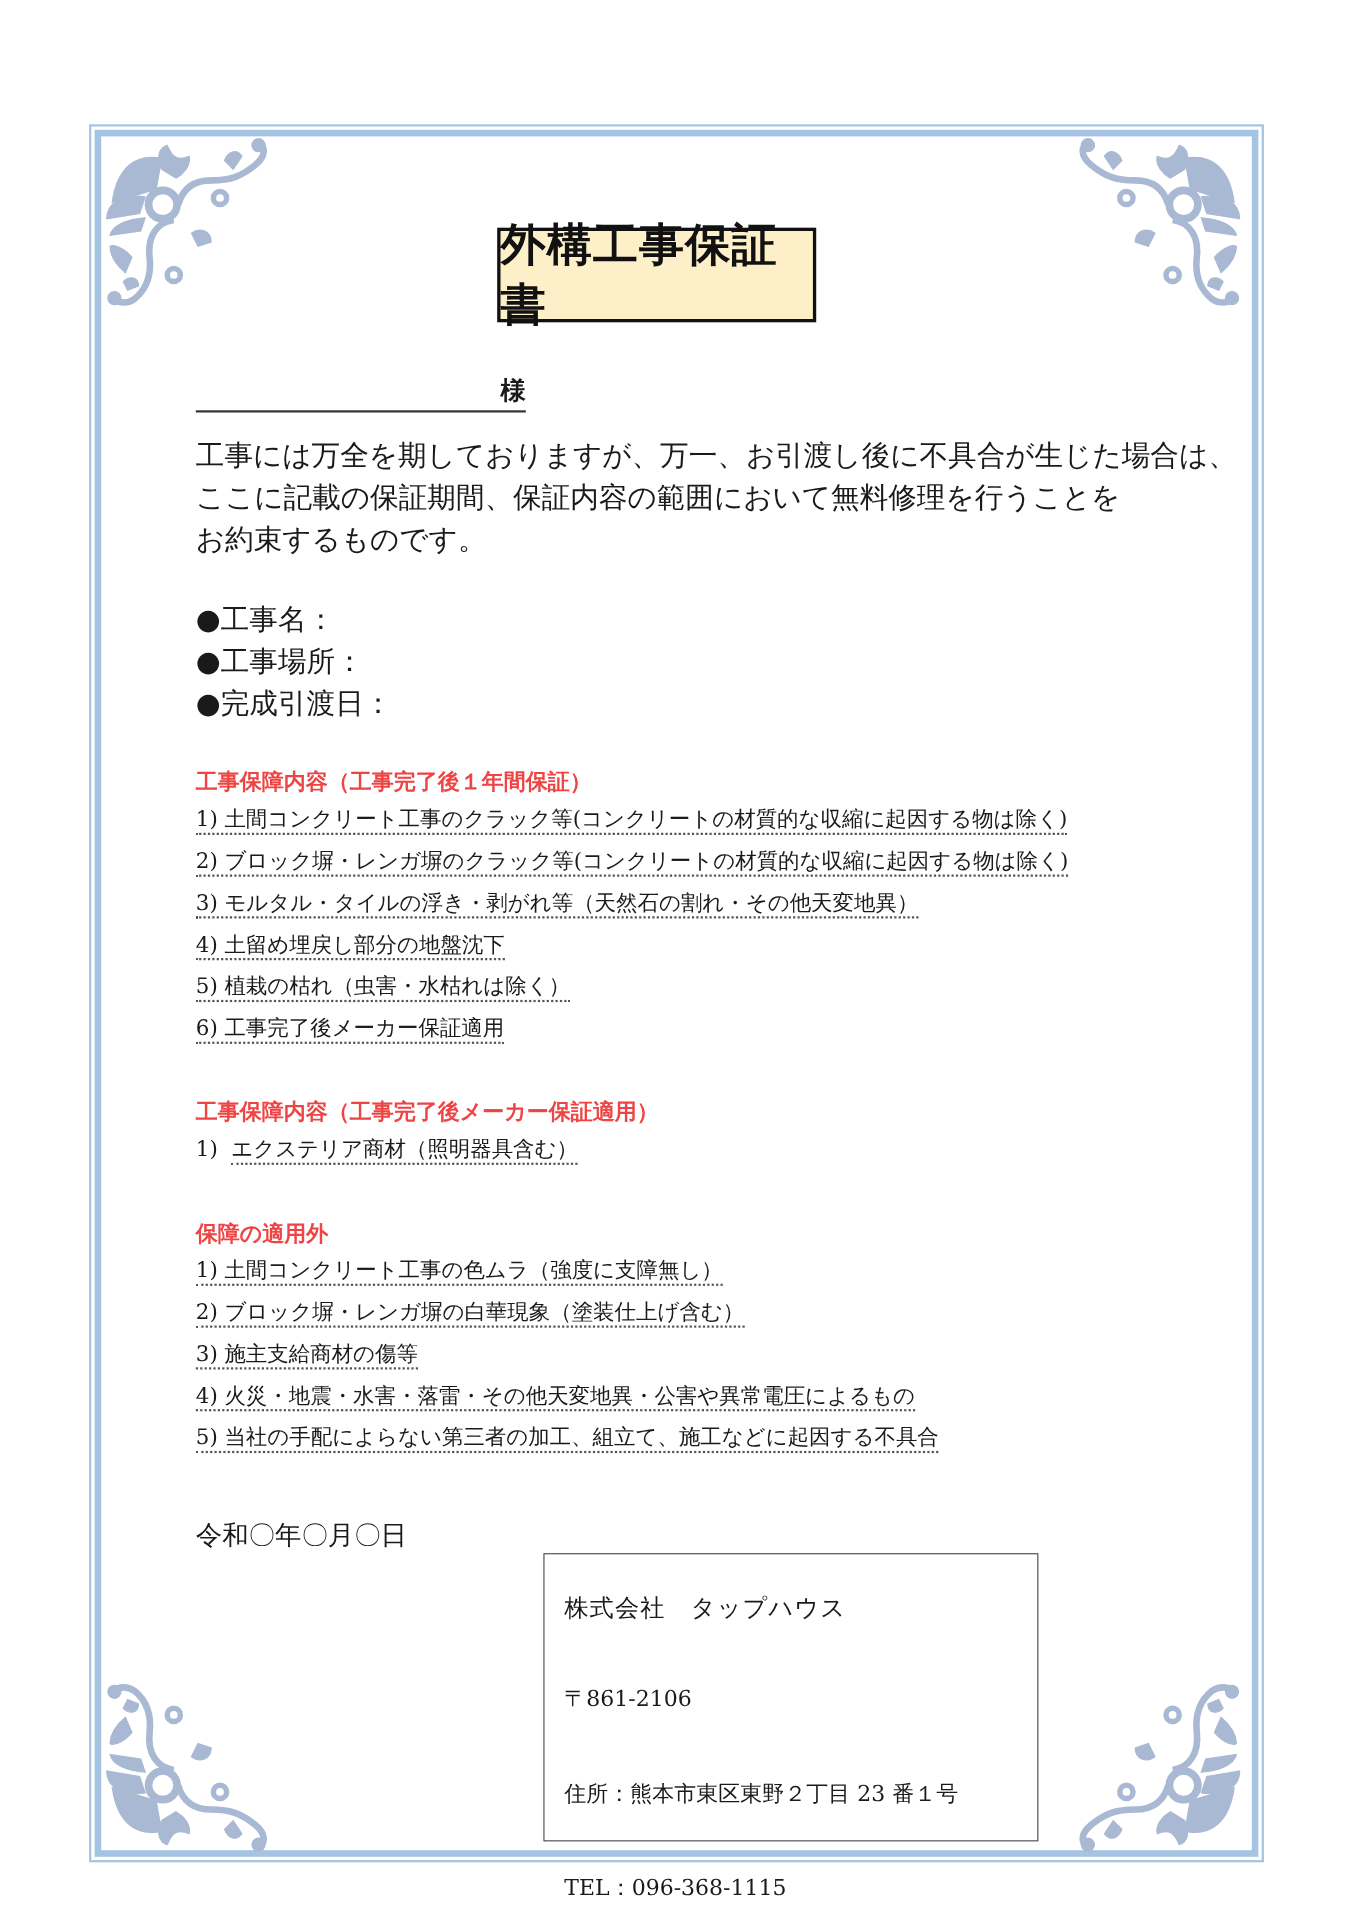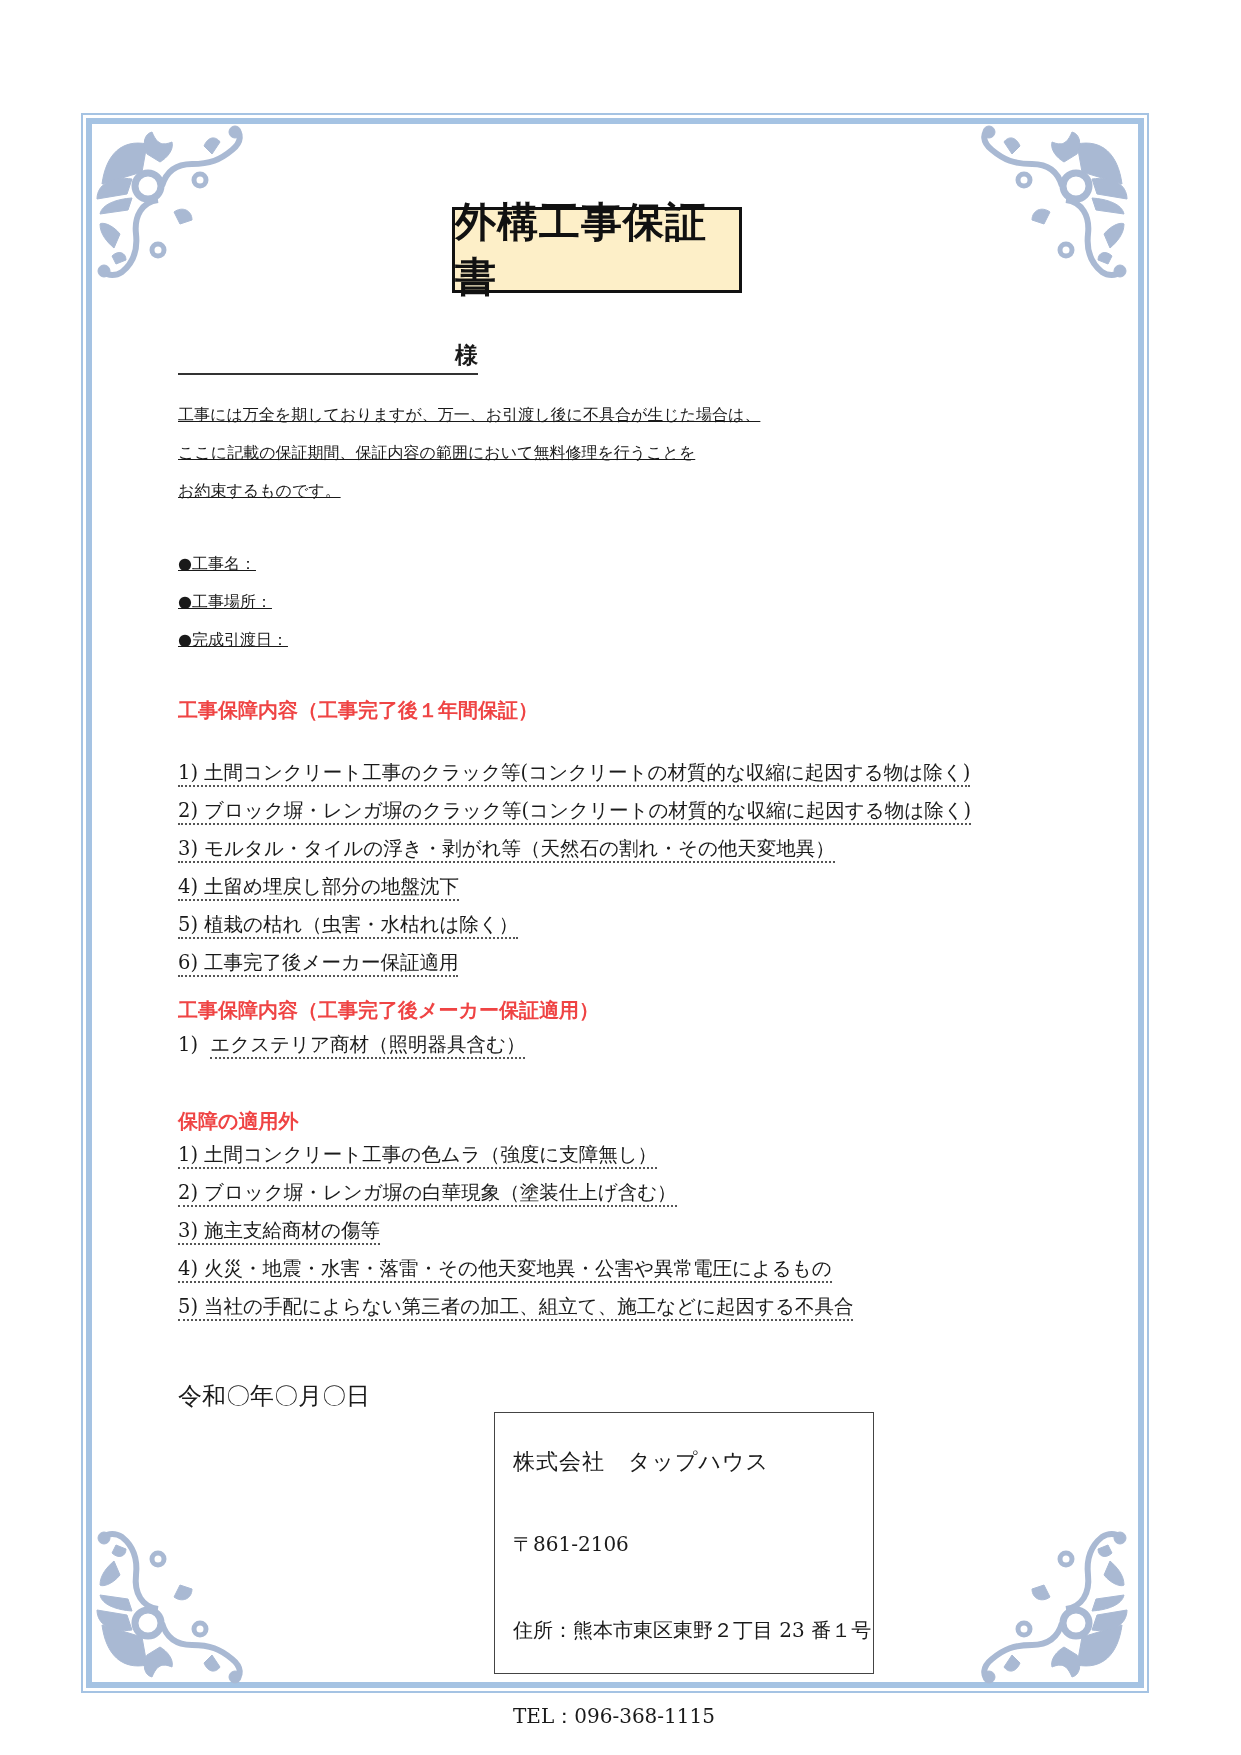--- a/index.html
+++ b/index.html
@@ -20,32 +20,32 @@
                background:#fdefc8; border:3px solid #111; box-sizing:border-box;
                display:flex; align-items:center; justify-content:center; }
   .title-box span { font-family:"DejaVu Sans","Liberation Sans",sans-serif;
                     font-size:41px; font-weight:bold; letter-spacing:1px; color:#111; }
 
   .recipient { position:absolute; left:178px; top:343px; width:300px; height:30px;
                border-bottom:2px solid #333; }
   .recipient span { position:absolute; right:0; bottom:2px; font-size:23px; font-weight:bold;
                     font-family:"DejaVu Sans","Liberation Sans",sans-serif; }
 
-  .text { position:absolute; left:178px; font-size:16px; line-height:38px; white-space:nowrap;text-decoration:underline; }
+  .text { position:absolute; left:178px; font-size:26px; line-height:38px; white-space:nowrap; }
   .intro { top:396px; }
   .fields { top:545px; }
   .heading { position:absolute; left:178px; font-size:20px; color:#ef4444; font-weight:bold;
              font-family:"DejaVu Sans","Liberation Sans",sans-serif; white-space:nowrap; }
   .list { position:absolute; left:178px; font-size:19.5px; white-space:nowrap; }
   .list .item { height:38px; line-height:36px; }
   .list .item span.t { border-bottom:2px dotted #555; padding-bottom:1px; }
   .list .num { margin-right:6px; }
 
   .date { position:absolute; left:178px; top:1380px; font-size:24px; }
-  .company-box { position:absolute; left:494px; top:1412px; width:380px; height:262px;
+  .company-box { position:absolute; left:494px; top:1412px; width:450px; height:262px;
                  border:1.5px solid #444; box-sizing:border-box; padding:34px 0 0 18px;
                  font-size:20px; }
   .company-box .cname { font-size:22px; margin-bottom:30px; letter-spacing:1px; }
   .company-box .row { line-height:38px;margin-top:48px; }
 </style>
 </head>
 <body>
 
 <div class="frame-outer"></div>
 <div class="frame-inner"></div>
@@ -149,21 +149,21 @@
   <div>お約束するものです。</div>
 </div>
 
 <div class="text fields">
   <div>●工事名：</div>
   <div>●工事場所：</div>
   <div>●完成引渡日：</div>
 </div>
 
 <div class="heading" style="top:697px;">工事保障内容（工事完了後１年間保証）</div>
-<div class="list" style="top:727px;margin-top:28px;">
+<div class="list" style="top:727px;">
   <div class="item"><span class="t"><span class="num">1)</span><span>土間コンクリート工事のクラック等(コンクリートの材質的な収縮に起因する物は除く)</span></span></div>
   <div class="item"><span class="t"><span class="num">2)</span><span>ブロック塀・レンガ塀のクラック等(コンクリートの材質的な収縮に起因する物は除く)</span></span></div>
   <div class="item"><span class="t"><span class="num">3)</span><span>モルタル・タイルの浮き・剥がれ等（天然石の割れ・その他天変地異）</span></span></div>
   <div class="item"><span class="t"><span class="num">4)</span><span>土留め埋戻し部分の地盤沈下</span></span></div>
   <div class="item"><span class="t"><span class="num">5)</span><span>植栽の枯れ（虫害・水枯れは除く）</span></span></div>
   <div class="item"><span class="t"><span class="num">6)</span><span>工事完了後メーカー保証適用</span></span></div>
 </div>
 
 <div class="heading" style="top:997px;">工事保障内容（工事完了後メーカー保証適用）</div>
 <div class="list" style="top:1027px;">

